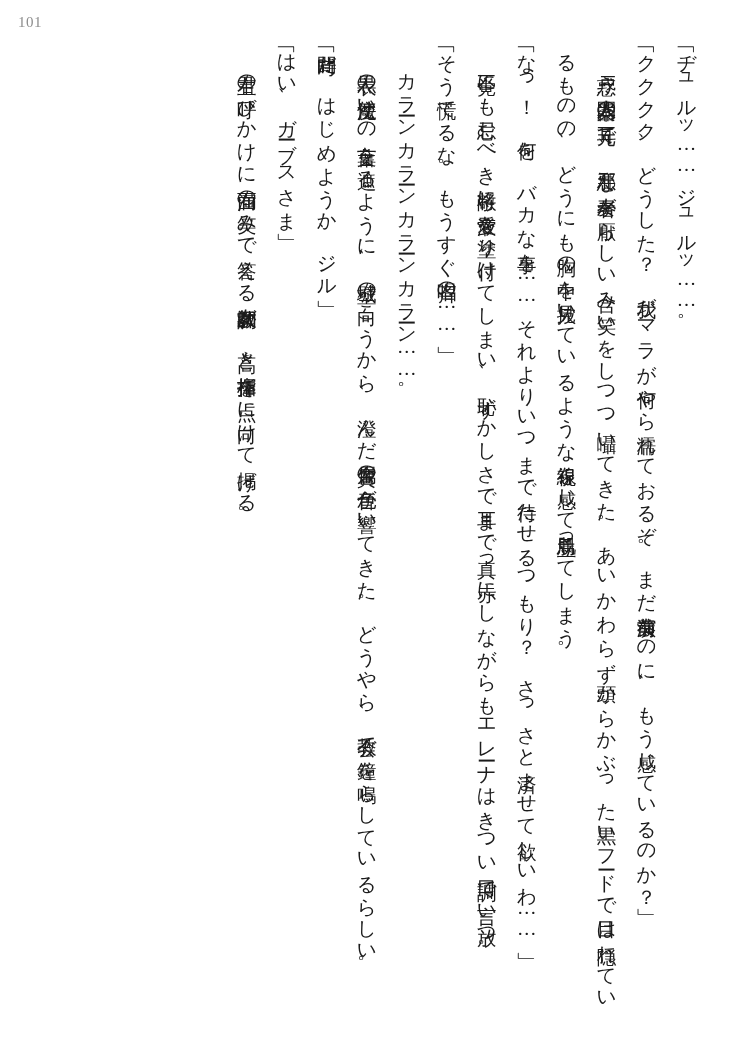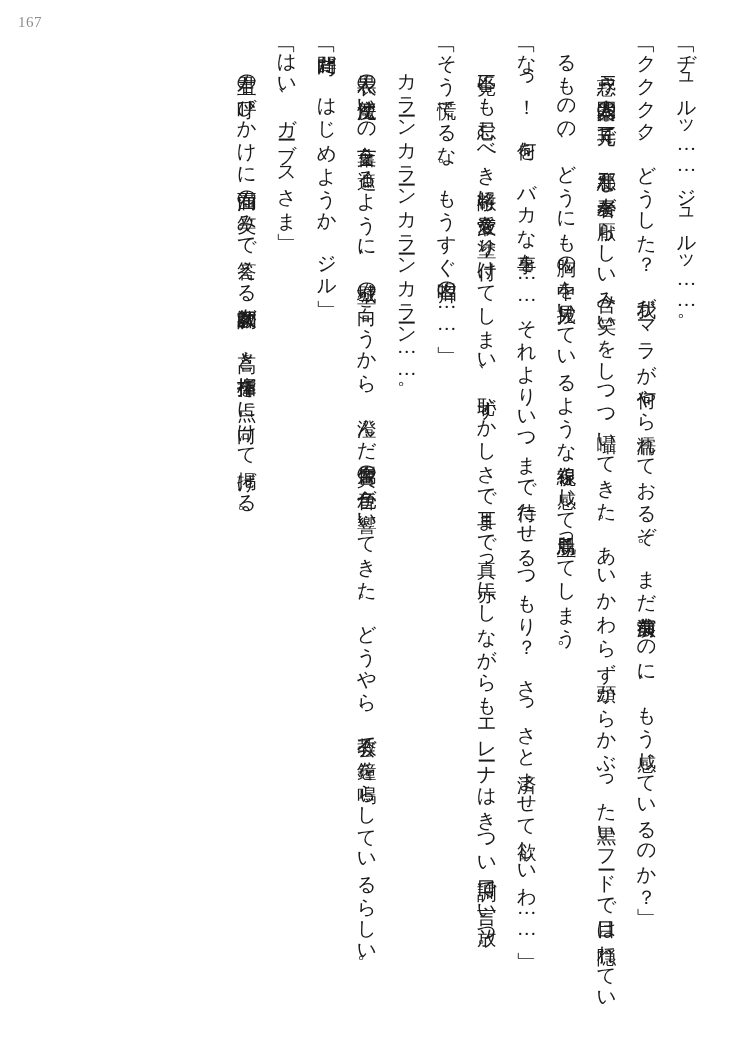--- a/index.html
+++ b/index.html
@@ -51,21 +51,21 @@
   }
   #body-text p.noindent {
     text-indent: 0;
   }
 </style>
 </head>
 <body>
 
 <div id="page">
 
-  <div id="page-number">167</div>
+  <div id="page-number">101</div>
 
   <div id="body-text">
       <p class="noindent">「ヂュルッ……ジュルッ……。</p>
       <p class="noindent">「クククク、どうした？　我がマラが何やら濡れておるぞ。まだ演奏前なのに、もう感じているのか？」</p>
       <p class="indent">戸惑う人間楽器の耳元で、邪悪な奏者が厭らしい含み笑いをしつつ囁いてきた。あいかわらず頭からかぶった黒いフードで目は隠れているものの、どうにも胸の中を見抜いているような視線を感じて鳥肌立ってしまう。</p>
       <p class="noindent">「なっ！　何を、バカな事を……それよりいつまで待たせるつもり？　さっさと済ませて欲しいわ……」</p>
       <p class="indent">不覚にも忌むべき敵将に愛液を塗り付けてしまい、恥ずかしさで耳まで真っ赤にしながらもエレーナはきつい口調で言い放つ。</p>
       <p class="noindent">「そう慌てるな。もうすぐ斉唱の……」</p>
       <p class="indent">カラーンカラーンカラーンカラーン……。</p>
       <p class="indent">黒衣の魔法使いの言葉を遮るように、城壁の向こうから、澄んだ金属質の音色が響いてきた。どうやら、教会で鐘を鳴らしているらしい。</p>

